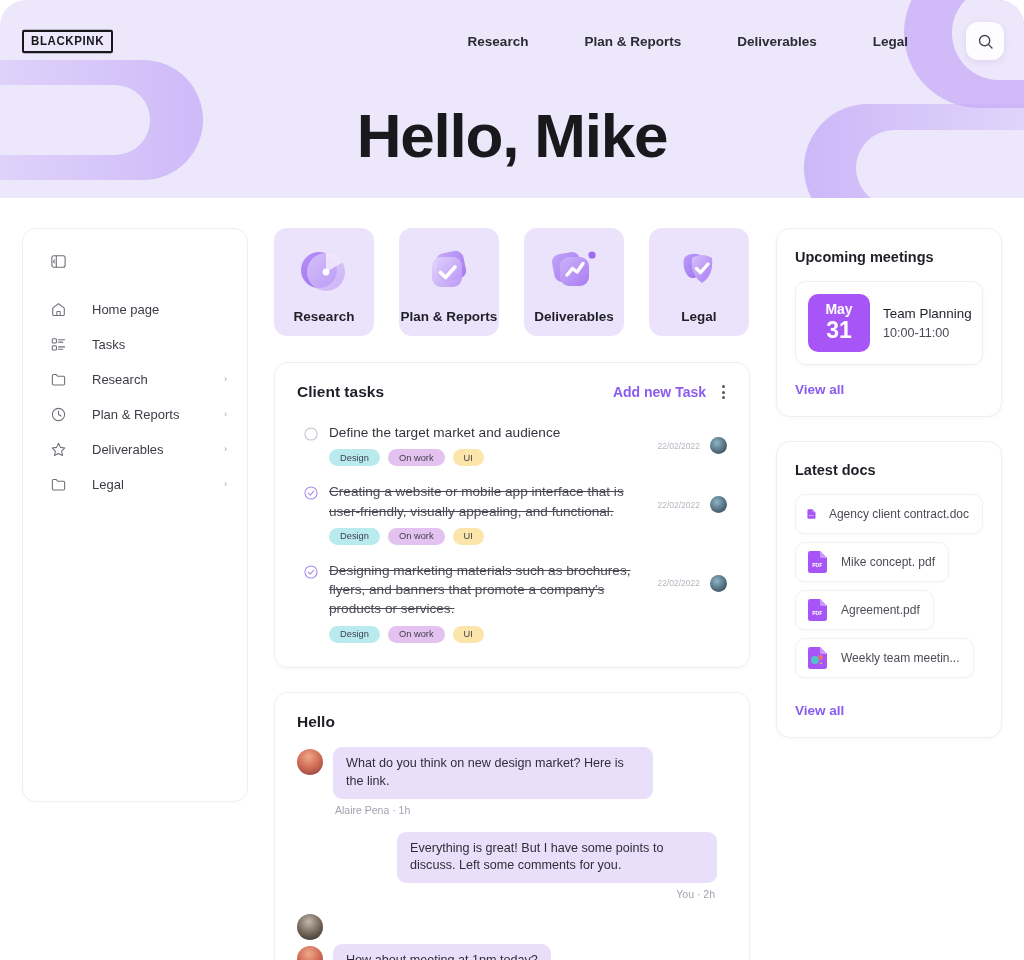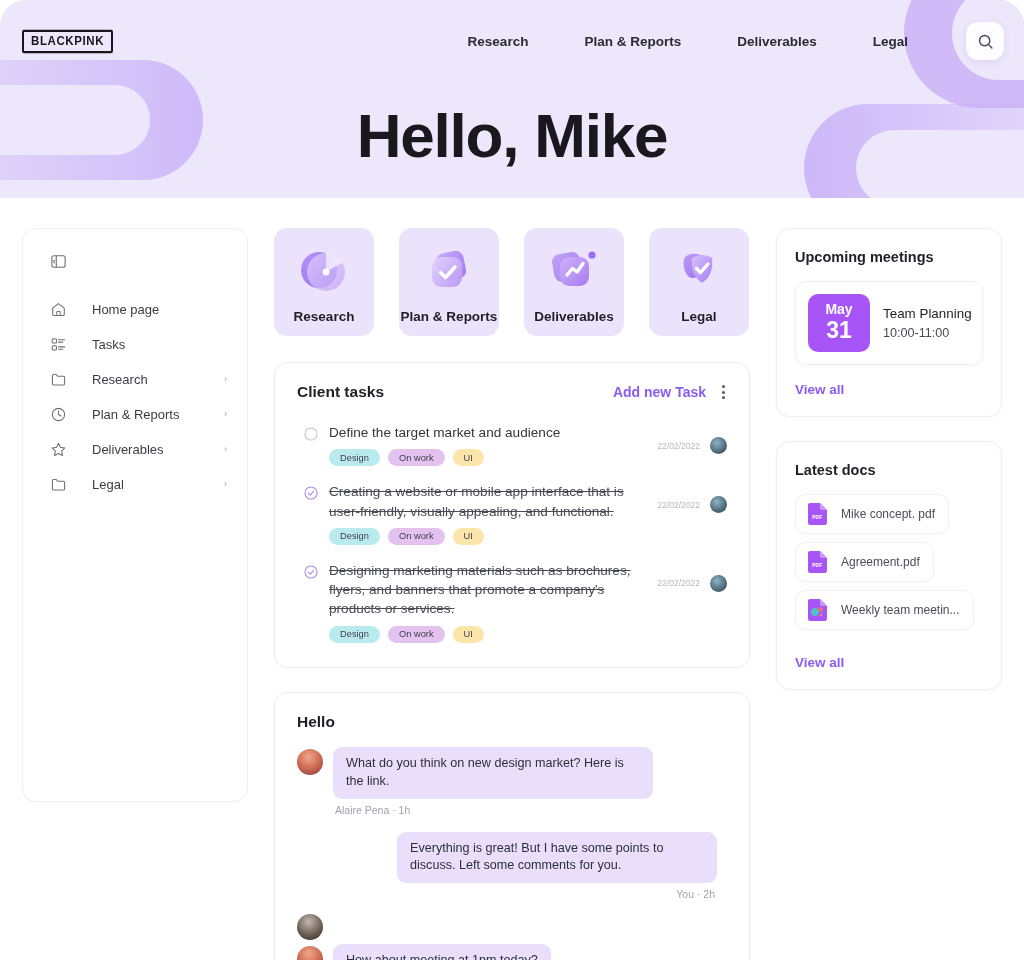--- a/index.html
+++ b/index.html
@@ -629,20 +629,28 @@
             <div class="meeting-name">Team Planning</div>
             <div class="meeting-time">10:00-11:00</div>
           </div>
         </div>
         <div class="view-all">View all</div>
       </div>
 
       <div class="right-panel">
         <div class="right-title">Latest docs</div>
 
+        <div class="doc-row">
+          <svg width="21" height="24" viewBox="0 0 21 24">
+            <path d="M1 3.2 A2.2 2.2 0 0 1 3.2 1 H13 L20 8 V20.8 A2.2 2.2 0 0 1 17.8 23 H3.2 A2.2 2.2 0 0 1 1 20.8 Z" fill="#a855f7"></path>
+            <path d="M13 1 L20 8 H14.4 A1.4 1.4 0 0 1 13 6.6 Z" fill="#c79bfa"></path>
+            <text x="10.2" y="16.5" font-size="5" fill="#ffffff" text-anchor="middle" font-family="Liberation Sans, sans-serif" font-weight="bold">DOC</text>
+          </svg>
+          <span class="doc-name">Agency client contract.doc</span>
+        </div>
 
         <div class="doc-row">
           <svg width="21" height="24" viewBox="0 0 21 24">
             <path d="M1 3.2 A2.2 2.2 0 0 1 3.2 1 H13 L20 8 V20.8 A2.2 2.2 0 0 1 17.8 23 H3.2 A2.2 2.2 0 0 1 1 20.8 Z" fill="#a855f7"></path>
             <path d="M13 1 L20 8 H14.4 A1.4 1.4 0 0 1 13 6.6 Z" fill="#c79bfa"></path>
             <text x="10.2" y="16.5" font-size="5" fill="#ffffff" text-anchor="middle" font-family="Liberation Sans, sans-serif" font-weight="bold">PDF</text>
           </svg>
           <span class="doc-name">Mike concept. pdf</span>
         </div>
 

